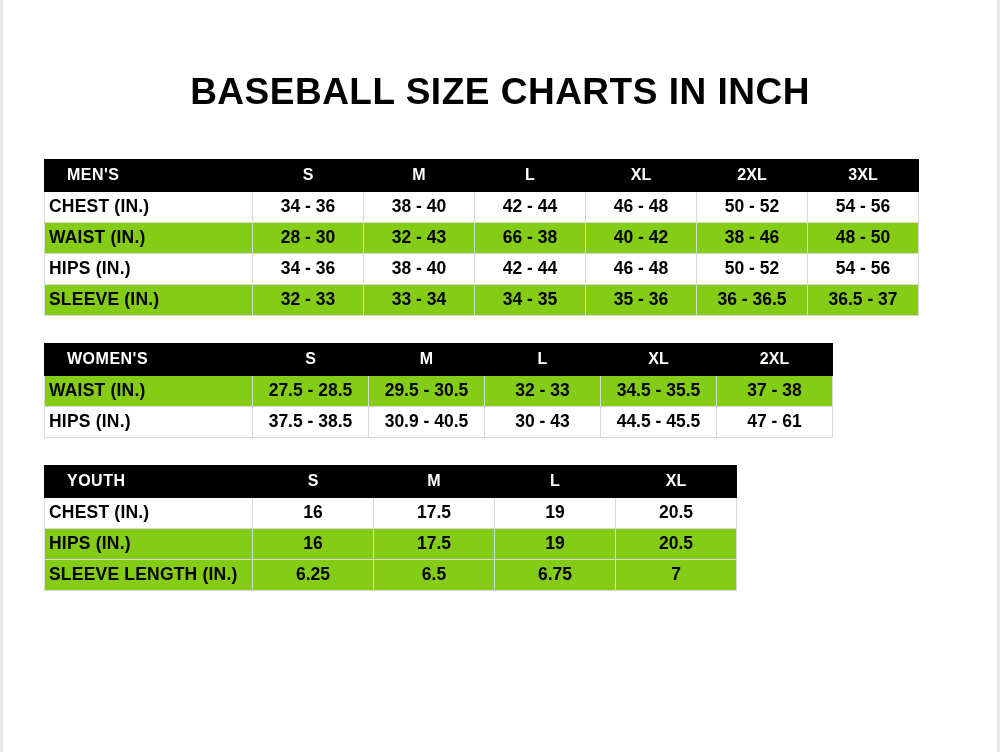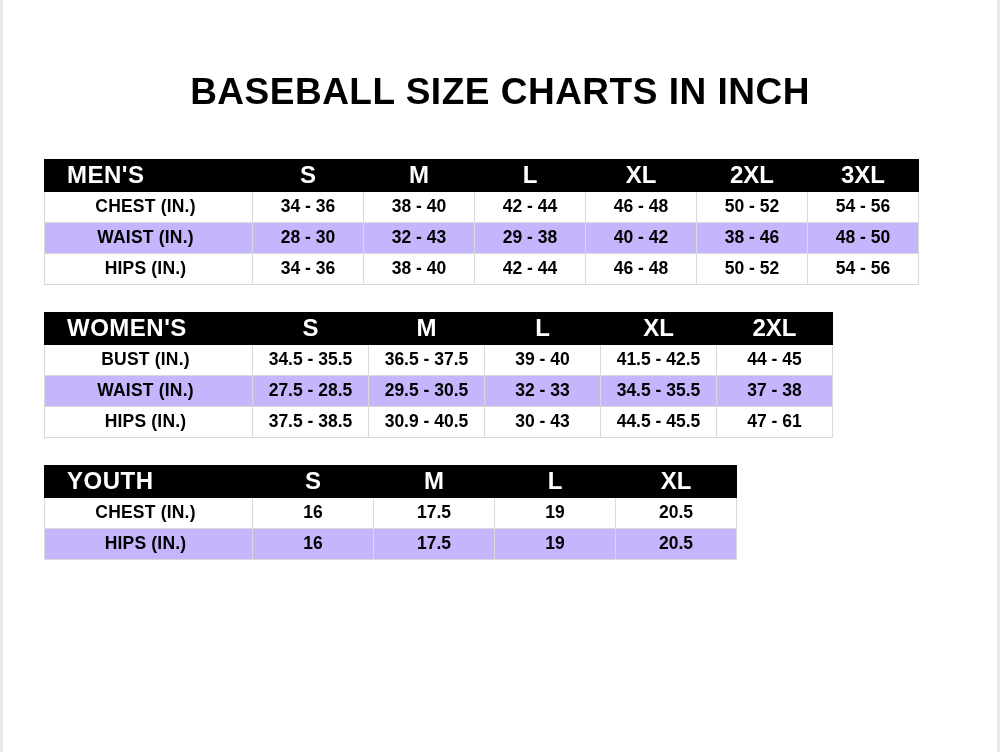--- a/index.html
+++ b/index.html
@@ -63,34 +63,34 @@
     box-sizing: border-box;
     white-space: nowrap;
     background: #ffffff;
   }
 
   table.size-chart thead th {
     background: #000000;
     color: #ffffff;
     border: 1px solid #000000;
     height: 32px;
-    font-size: 24px;
+    font-size: 16px;
   }
   table.size-chart thead th.label-head {
     text-align: left;
     padding-left: 22px;
     letter-spacing: 0.5px;
   }
 
   table.size-chart tbody tr.alt td {
-    background: #c4b5fd;
+    background: #84cc16;
   }
 
   table.size-chart td.row-label {
-    text-align: center;
+    text-align: left;
     padding-right: 10px;
     letter-spacing: 0.2px;
   }
 
   
   table.men col.c0 { width: 208px; }
   table.men col.cx { width: 111px; }
 
   table.women col.c0 { width: 208px; }
   table.women col.cx { width: 116px; }
@@ -137,34 +137,43 @@
           <td>38 - 40</td>
           <td>42 - 44</td>
           <td>46 - 48</td>
           <td>50 - 52</td>
           <td>54 - 56</td>
         </tr>
         <tr class="alt">
           <td class="row-label">WAIST (IN.)</td>
           <td>28 - 30</td>
           <td>32 - 43</td>
-          <td>29 - 38</td>
+          <td>66 - 38</td>
           <td>40 - 42</td>
           <td>38 - 46</td>
           <td>48 - 50</td>
         </tr>
         <tr>
           <td class="row-label">HIPS (IN.)</td>
           <td>34 - 36</td>
           <td>38 - 40</td>
           <td>42 - 44</td>
           <td>46 - 48</td>
           <td>50 - 52</td>
           <td>54 - 56</td>
         </tr>
+        <tr class="alt">
+          <td class="row-label">SLEEVE (IN.)</td>
+          <td>32 - 33</td>
+          <td>33 - 34</td>
+          <td>34 - 35</td>
+          <td>35 - 36</td>
+          <td>36 - 36.5</td>
+          <td>36.5 - 37</td>
+        </tr>
       </tbody>
     </table>
 
     <table class="size-chart women">
       <colgroup>
         <col class="c0">
           <col class="cx">
           <col class="cx">
           <col class="cx">
           <col class="cx">
@@ -174,28 +183,20 @@
         <tr>
           <th class="label-head">WOMEN'S</th>
           <th>S</th>
           <th>M</th>
           <th>L</th>
           <th>XL</th>
           <th>2XL</th>
         </tr>
       </thead>
       <tbody>
-        <tr>
-          <td class="row-label">BUST (IN.)</td>
-          <td>34.5 - 35.5</td>
-          <td>36.5 - 37.5</td>
-          <td>39 - 40</td>
-          <td>41.5 - 42.5</td>
-          <td>44 - 45</td>
-        </tr>
         <tr class="alt">
           <td class="row-label">WAIST (IN.)</td>
           <td>27.5 - 28.5</td>
           <td>29.5 - 30.5</td>
           <td>32 - 33</td>
           <td>34.5 - 35.5</td>
           <td>37 - 38</td>
         </tr>
         <tr>
           <td class="row-label">HIPS (IN.)</td>
@@ -233,17 +234,24 @@
           <td>19</td>
           <td>20.5</td>
         </tr>
         <tr class="alt">
           <td class="row-label">HIPS (IN.)</td>
           <td>16</td>
           <td>17.5</td>
           <td>19</td>
           <td>20.5</td>
         </tr>
+        <tr class="alt">
+          <td class="row-label">SLEEVE LENGTH (IN.)</td>
+          <td>6.25</td>
+          <td>6.5</td>
+          <td>6.75</td>
+          <td>7</td>
+        </tr>
       </tbody>
     </table>
 
   </div>
 </div>
 
 </body></html>

